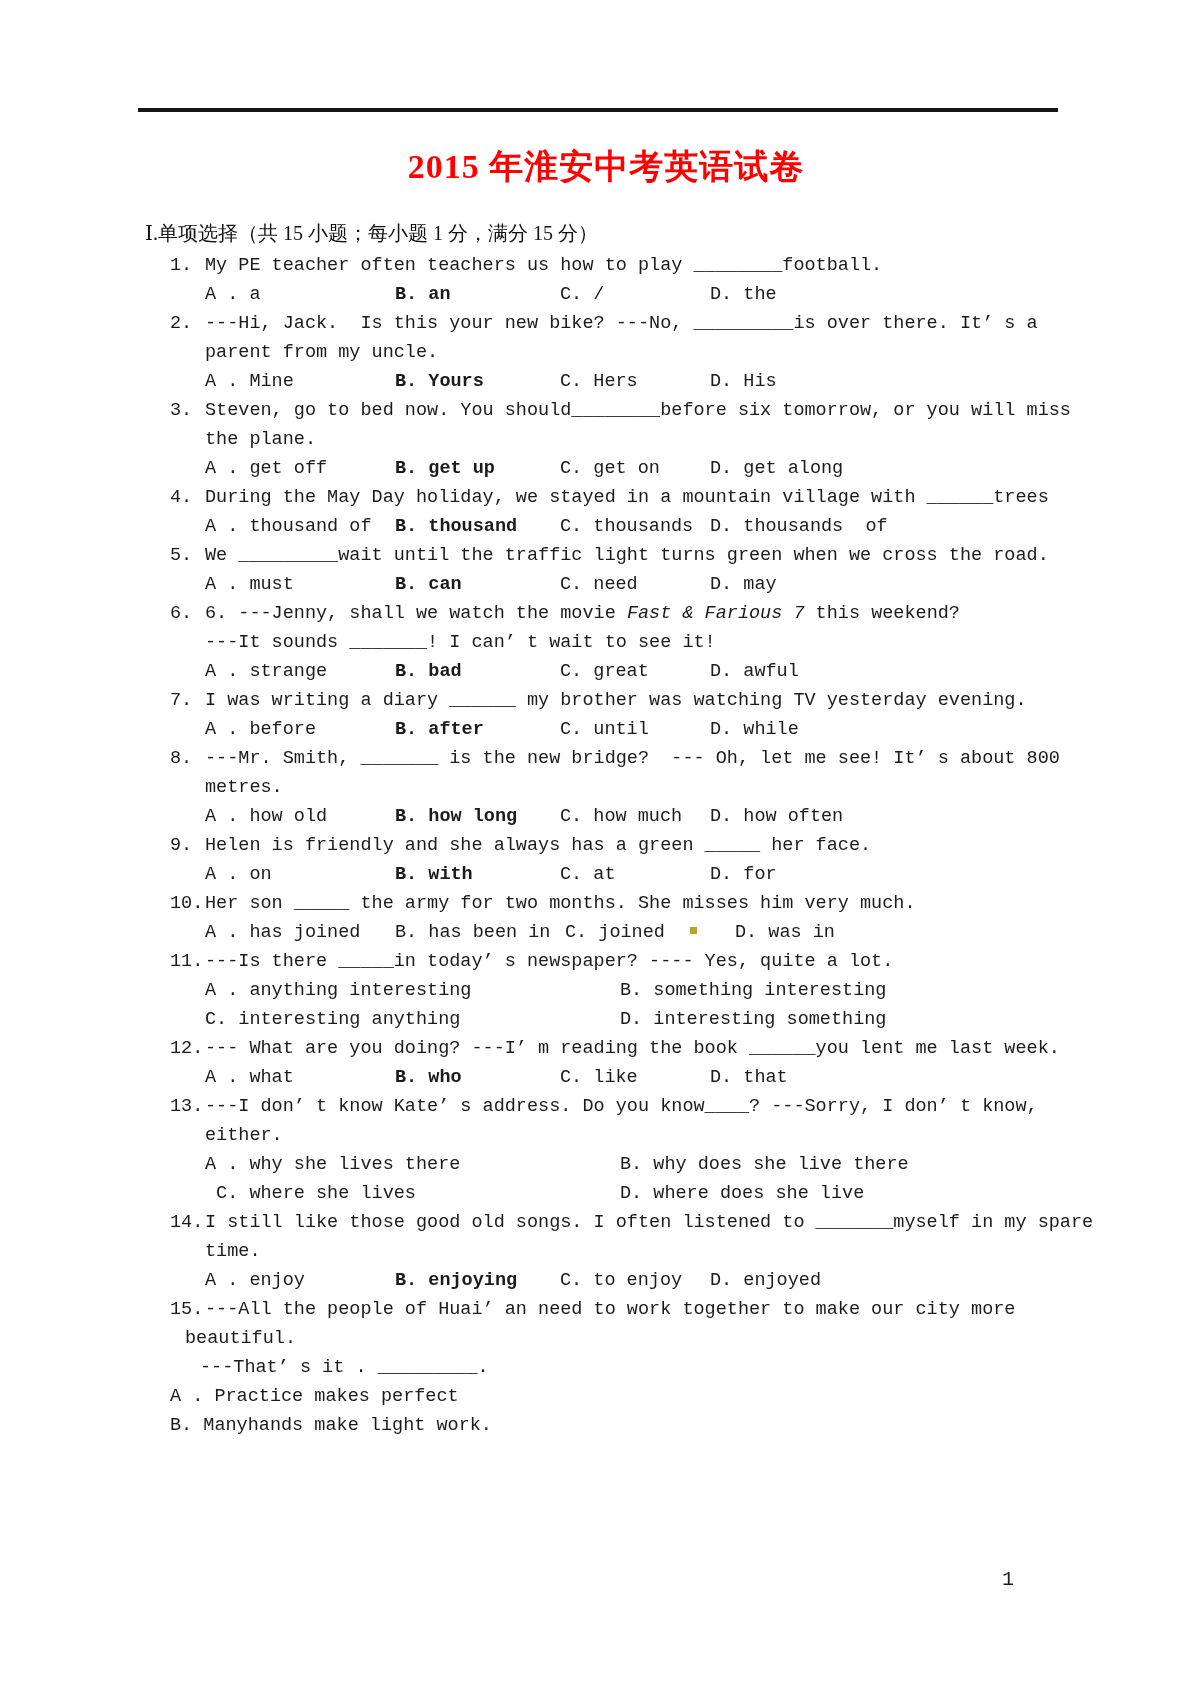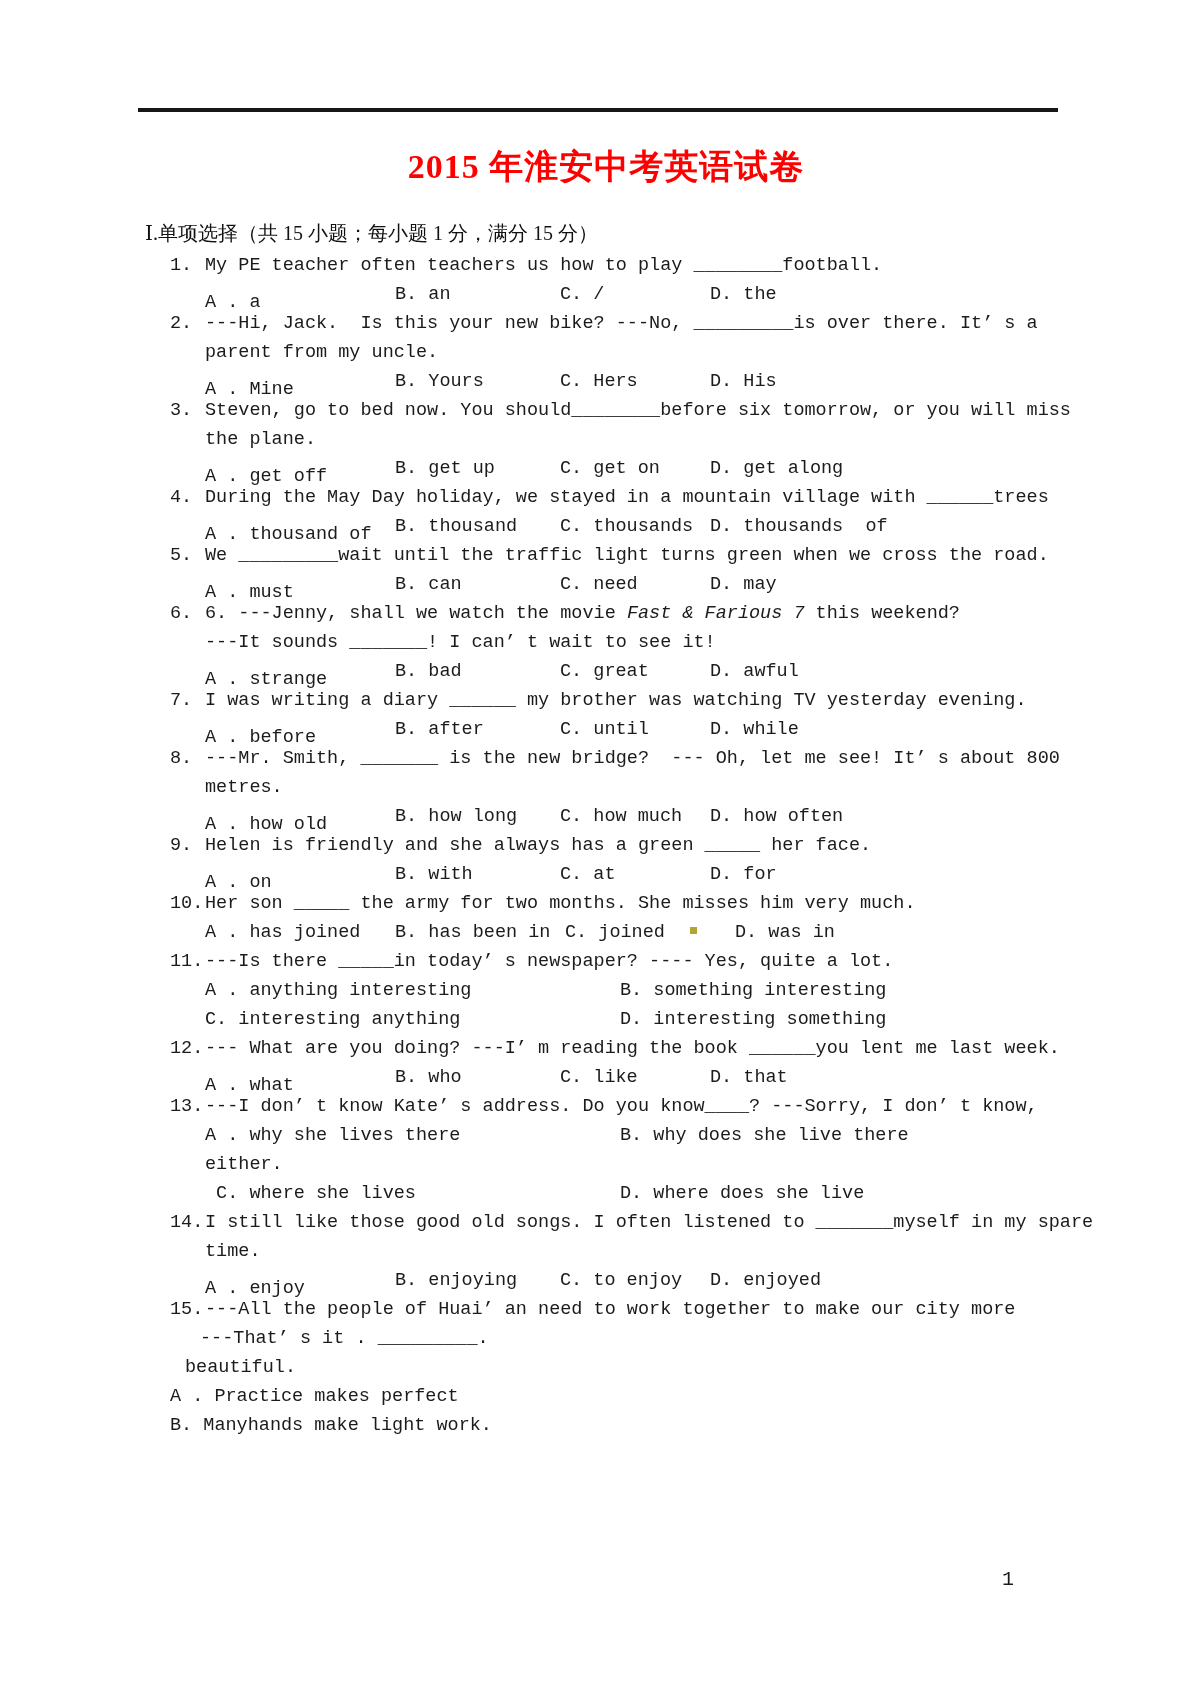--- a/index.html
+++ b/index.html
@@ -61,22 +61,22 @@
     left: 0;
     top: 0;
     width: 35px;
     white-space: pre;
   }
   .l-small { padding-left: 15px; }
   .l-mid   { padding-left: 30px; }
   .l-margin{ padding-left: 0; flex-direction: column; }
   .opts { display: flex; }
   .opt { white-space: pre; flex: 0 0 auto; }
-  .cols4 .opt:nth-child(1) { width: 190px; margin-top: 8px; }
-  .cols4 .opt:nth-child(2) { width: 165px; }
+  .cols4 .opt:nth-child(1) { width: 190px; }
+  .cols4 .opt:nth-child(2) { width: 165px; font-weight: bold; }
   .cols4 .opt:nth-child(3) { width: 150px; }
   .cols5 .opt:nth-child(1) { width: 190px; }
   .cols5 .opt:nth-child(2) { width: 170px; }
   .cols5 .opt:nth-child(3) { width: 125px; }
   .cols5 .opt:nth-child(4) { width: 45px; }
   .cols2 .opt:nth-child(1) { width: 415px; }
   .l-margin.cols2 .opt:nth-child(1) { width: 420px; }
   .dot {
     display: inline-block;
     width: 7px;
@@ -150,30 +150,30 @@
         <div class="line"><span class="qnum">11.</span><span><span>---Is there _____in today’ s newspaper? ---- Yes, quite a lot.</span></span></div>
         <div class="line opts cols2"><span class="opt">A . anything interesting</span><span class="opt">B. something interesting</span></div>
         <div class="line opts cols2"><span class="opt">C. interesting anything</span><span class="opt">D. interesting something</span></div>
       </div>
       <div class="question">
         <div class="line"><span class="qnum">12.</span><span><span>--- What are you doing? ---I’ m reading the book ______you lent me last week.</span></span></div>
         <div class="line opts cols4"><span class="opt">A . what</span><span class="opt">B. who</span><span class="opt">C. like</span><span class="opt">D. that</span></div>
       </div>
       <div class="question">
         <div class="line"><span class="qnum">13.</span><span><span>---I don’ t know Kate’ s address. Do you know____? ---Sorry, I don’ t know,</span></span></div>
+        <div class="line"><span><span>either.</span></span></div>
         <div class="line opts cols2"><span class="opt">A . why she lives there</span><span class="opt">B. why does she live there</span></div>
-        <div class="line"><span><span>either.</span></span></div>
         <div class="line opts cols2"><span class="opt"> C. where she lives</span><span class="opt">D. where does she live</span></div>
       </div>
       <div class="question">
         <div class="line"><span class="qnum">14.</span><span><span>I still like those good old songs. I often listened to _______myself in my spare</span></span></div>
         <div class="line"><span><span>time.</span></span></div>
         <div class="line opts cols4"><span class="opt">A . enjoy</span><span class="opt">B. enjoying</span><span class="opt">C. to enjoy</span><span class="opt">D. enjoyed</span></div>
       </div>
       <div class="question">
         <div class="line"><span class="qnum">15.</span><span><span>---All the people of Huai’ an need to work together to make our city more</span></span></div>
+        <div class="line l-small"><span><span>beautiful.</span></span></div>
         <div class="line l-mid"><span><span>---That’ s it . _________.</span></span></div>
-        <div class="line l-small"><span><span>beautiful.</span></span></div>
         <div class="line opts cols2 l-margin"><span class="opt">A . Practice makes perfect</span><span class="opt">B. Manyhands make light work.</span></div>
       </div>
     </div>
   <div class="page-num">1</div>
 </div>
 
 </body></html>

